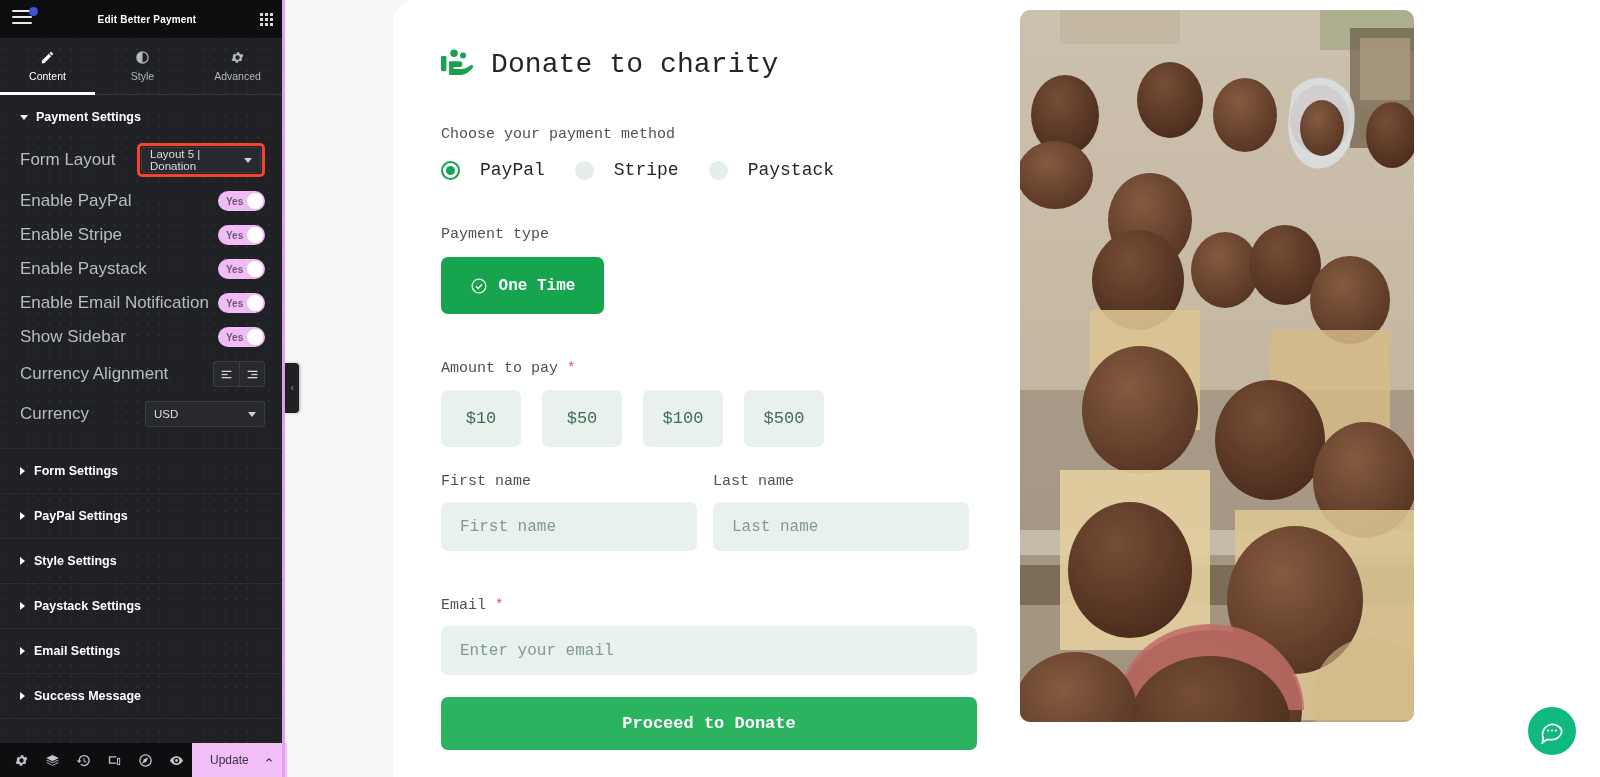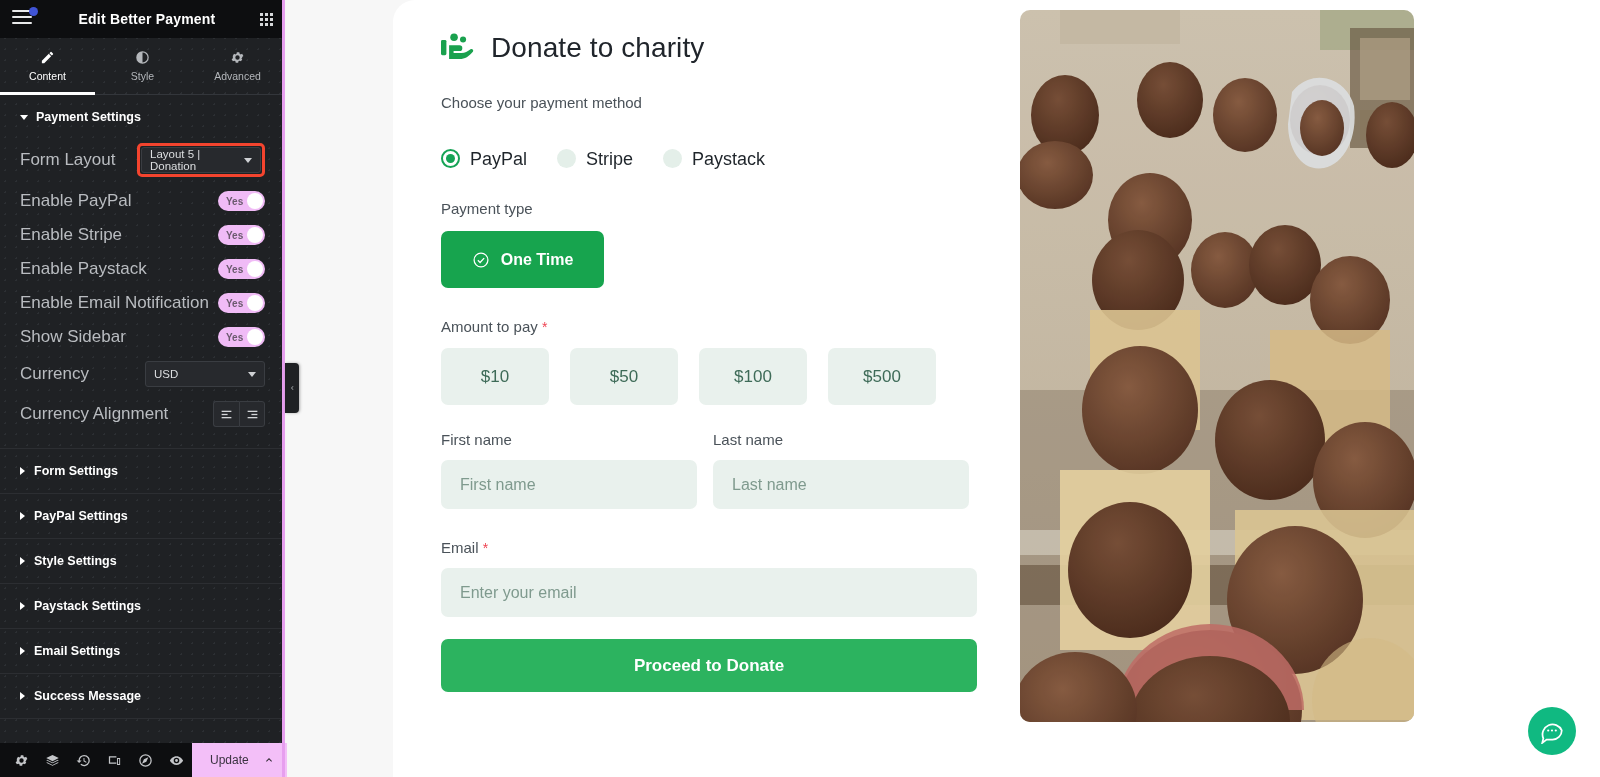--- a/index.html
+++ b/index.html
@@ -29,21 +29,21 @@
   .hamburger { position: relative; width: 22px; height: 18px; cursor: pointer; }
   .hamburger i {
     display: block; height: 2px; background: #e8e9ea; border-radius: 1px;
     margin-bottom: 4px; width: 20px;
   }
   .hamburger .dot {
     position: absolute; right: -4px; top: -3px; width: 9px; height: 9px;
     border-radius: 50%; background: #4054d6;
   }
   .panel-title {
-    flex: 1; text-align: center; color: #fff; font-size: 14px;
+    flex: 1; text-align: center; color: #fff; font-size: 10px;
     font-weight: bold; letter-spacing: .2px;
   }
   .grid-icon {
     display: grid; grid-template-columns: repeat(3, 3px);
     grid-template-rows: repeat(3, 3px); gap: 2px; cursor: pointer;
   }
   .grid-icon span { width: 3px; height: 3px; background: #d7d9db; }
 
   .tabs {
     display: flex; height: 57px; border-bottom: 1px solid #33363b;
@@ -153,56 +153,56 @@
 
   
   .canvas {
     flex: 1; height: 777px; background: #f7f7f7; position: relative;
     overflow: hidden;
   }
   .page-card {
     position: absolute; left: 108px; top: 0; width: 1207px; height: 777px;
     background: #fff; border-radius: 22px 0 0 0;
   }
-  .form-col { position: absolute; left: 48px; top: 32px; width: 536px; }
+  .form-col { position: absolute; left: 48px; top: 48px; width: 536px; font-family: Liberation Mono, monospace; }
 
   .form-title-row { display: flex; align-items: center; gap: 14px; }
   .charity-icon { width: 36px; height: 32px; flex: 0 0 36px; }
   .form-title {
     font-size: 28px; color: #20252b; font-weight: normal; letter-spacing: .1px;
   }
 
   .field-label {
-    font-size: 15px; color: #4a5259; margin-top: 30px; margin-bottom: 0;
+    font-size: 15px; color: #4a5259; margin-top: 46px; margin-bottom: 0;
   }
   .req { color: #ef4352; font-size: 14px; }
 
   .radio-row { display: flex; align-items: center; gap: 30px; margin-top: 17px; }
-  .radio-item { display: flex; gap: 10px; cursor: pointer; margin-top: 21px; }
+  .radio-item { display: flex; align-items: center; gap: 20px; cursor: pointer; }
   .radio-circle {
     width: 19px; height: 19px; border-radius: 50%; background: #e4efe9;
     display: flex; align-items: center; justify-content: center;
   }
   .radio-circle.sel { background: #fff; border: 2px solid #15a355; }
   .radio-circle.sel::after {
     content: ""; width: 9px; height: 9px; border-radius: 50%; background: #15a355;
   }
   .radio-label { font-size: 18px; color: #1f252b; }
 
   .onetime-btn {
     margin-top: 14px; width: 163px; height: 57px; background: #17a44e;
     border-radius: 7px; display: flex; align-items: center; justify-content: center;
     gap: 11px; cursor: pointer;
   }
   .onetime-btn .ot-label { color: #fff; font-size: 16px; font-weight: bold; }
   .onetime-btn svg { width: 18px; height: 18px; stroke: #fff; fill: none; stroke-width: 1.7; }
 
   .amount-row { display: flex; gap: 21px; margin-top: 13px; }
   .amount-btn {
-    width: 108px; height: 57px; background: #e9f1ed; border-radius: 7px;
+    width: 80px; height: 57px; background: #e9f1ed; border-radius: 7px;
     display: flex; align-items: center; justify-content: center; cursor: pointer;
     color: #3e6b58; font-size: 17px;
   }
 
   .txt-input {
     width: 536px; height: 49px; border-radius: 7px; margin-top: 18px;
     display: flex; align-items: center; padding: 0 19px;
     font-size: 16px; color: #7f9a8e; cursor: text;
   }
   .txt-input.outlined { background: #fff; border: 1px solid #9bb3a8; }
@@ -329,48 +329,48 @@
           <div class="toggle">
             <span class="tg-text">Yes</span>
             <span class="knob"></span>
           </div>
         </div>
         <div class="row">
           <span class="row-label">Show Sidebar</span>
           <div class="toggle">
             <span class="tg-text">Yes</span>
             <span class="knob"></span>
-          </div>
-        </div>
-
-        <div class="row">
-          <span class="row-label">Currency</span>
-          <div class="select w-cur">
-            <span>USD</span>
-            <span class="sel-caret"></span>
           </div>
         </div>
 
         <div class="row">
           <span class="row-label">Currency Alignment</span>
           <div class="align-group">
             <div class="align-btn">
               <svg viewBox="0 0 24 24">
                   <rect x="3" y="5" width="18" height="2.4"></rect>
                   <rect x="3" y="10.8" width="11" height="2.4"></rect>
                   <rect x="3" y="16.6" width="18" height="2.4"></rect>
                 </svg>
             </div>
             <div class="align-btn">
               <svg viewBox="0 0 24 24">
                   <rect x="3" y="5" width="18" height="2.4"></rect>
                   <rect x="10" y="10.8" width="11" height="2.4"></rect>
                   <rect x="3" y="16.6" width="18" height="2.4"></rect>
                 </svg>
             </div>
+          </div>
+        </div>
+
+        <div class="row">
+          <span class="row-label">Currency</span>
+          <div class="select w-cur">
+            <span>USD</span>
+            <span class="sel-caret"></span>
           </div>
         </div>
       </div>
 
       <div class="acc-item">
         <span class="caret-right"></span>
         <span>Form Settings</span>
       </div>
       <div class="acc-item">
         <span class="caret-right"></span>

